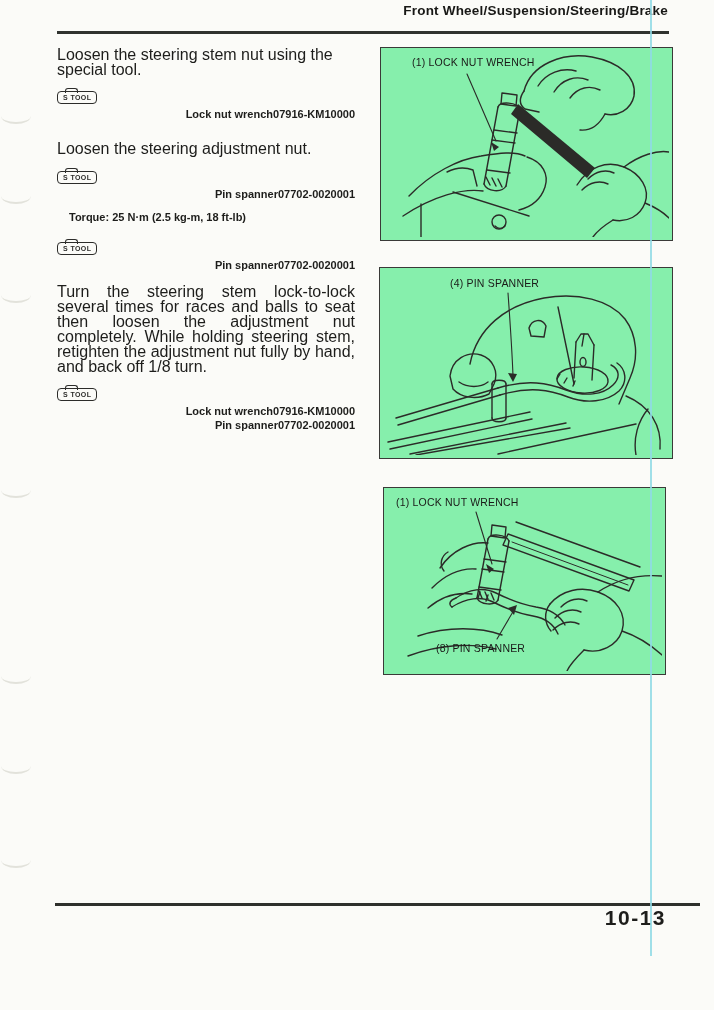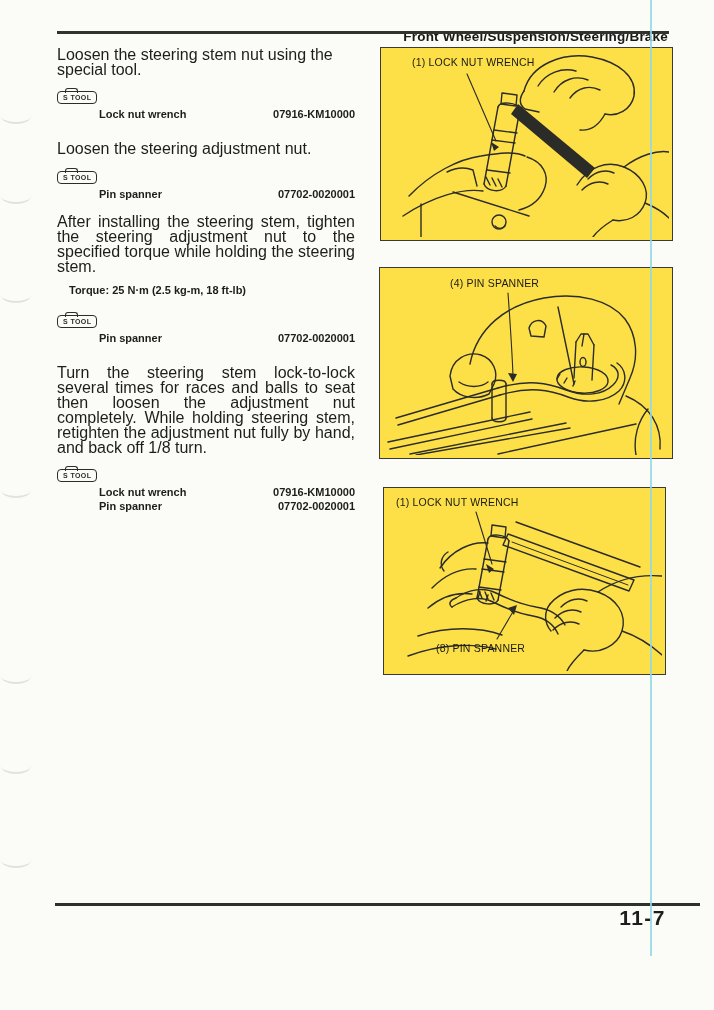--- a/index.html
+++ b/index.html
@@ -3,46 +3,46 @@
 <meta charset="utf-8">
 <style>
   html,body{margin:0;padding:0;background:#e8e8e4;}
   .page{
     position:relative;width:714px;height:1010px;margin:0 auto;
     background:#fbfbf8;overflow:hidden;
     font-family:"Liberation Sans", sans-serif;color:#1d1d1b;
   }
   
   .header-title{
-    position:absolute;top:29px;right:46px;
+    position:absolute;top:3px;right:46px;
     font-size:13.5px;font-weight:bold;letter-spacing:.2px;color:#181816;
   }
   .header-rule{position:absolute;left:57px;top:31px;width:612px;height:3px;background:#30332f;}
   
   .register-line{position:absolute;left:650px;top:0;width:2px;height:956px;background:#8fd9e5;z-index:12;opacity:.85;}
   
   .hole-mark{position:absolute;left:1px;width:30px;height:14px;border-bottom:2px solid #dcdcd4;border-radius:50%;opacity:.8;}
   
   .left-col{position:absolute;left:57px;top:47px;width:298px;}
   .para{margin:0;font-size:16px;line-height:15px;}
   .just{text-align:justify;}
   .torque{margin:12px;font-size:11px;line-height:15px;font-weight:bold;}.mt9{margin-top:9px}.mt10{margin-top:10px}
-  .mt11{margin-top:20px}.mt12{margin-top:20px}.mt13{margin-top:13px}
+  .mt11{margin-top:20px}.mt12{margin-top:12px}.mt13{margin-top:13px}
   .tool-badge{
     display:inline-block;position:relative;margin:4px 0 3px 0;
     border:1.2px solid #2c2c2a;border-radius:4px;padding:1px 5px;
     font-size:7px;font-weight:bold;letter-spacing:.4px;line-height:9px;color:#2c2c2a;
   }
   .tool-badge::before{
     content:"";position:absolute;top:-4px;left:7px;width:11px;height:4px;
     border:1.2px solid #2c2c2a;border-bottom:none;border-radius:3px 3px 0 0;
   }
-  .tool-row{display:flex;justify-content:space-between;font-size:11px;font-weight:bold;line-height:14px;padding-left:42px;}
-  
-  .figure{position:absolute;background:#fde047;border:1.5px solid #3a3a38;}
+  .tool-row{display:flex;justify-content:flex-end;font-size:11px;font-weight:bold;line-height:14px;padding-left:42px;}
+  
+  .figure{position:absolute;background:#86efac;border:1.5px solid #3a3a38;}
   .fig-1{left:380px;top:47px;width:291px;height:192px;}
   .fig-2{left:379px;top:267px;width:292px;height:190px;}
   .fig-3{left:383px;top:487px;width:281px;height:186px;}
   .fig-caption{position:absolute;font-size:10.5px;letter-spacing:.2px;color:#1a1a18;white-space:nowrap;}
   .figure svg{position:absolute;left:0;top:0;}
   
   .bottom-rule{position:absolute;left:55px;top:903px;width:645px;height:2.5px;background:#2e302c;}
   .page-number{position:absolute;top:906px;right:48px;font-size:21px;font-weight:bold;letter-spacing:1.5px;color:#28282        6;}
 </style>
 </head>
@@ -77,21 +77,20 @@
     <p class="para mt11">Loosen the steering adjustment nut.</p>
 
     <div class="mt10">
       <span class="tool-badge">S TOOL</span>
       <div class="tool-row">
         <span>Pin spanner</span>
         <span>07702-0020001</span>
       </div>
     </div>
 
-    <p class="para just mt13">After installing the steering stem, tighten the steering adjustment nut to the specified torque while holding the steering stem.</p>
 
     <p class="torque mt9">Torque: 25 N·m (2.5 kg-m, 18 ft-lb)</p>
 
     <div class="mt10">
       <span class="tool-badge">S TOOL</span>
       <div class="tool-row">
         <span>Pin spanner</span>
         <span>07702-0020001</span>
       </div>
     </div>
@@ -224,15 +223,15 @@
         <path d="M214,104 C232,92 254,86 278,88"></path>
         <path d="M238,143 C256,149 268,158 278,167"></path>
         <path d="M200,162 C193,169 186,176 183,183"></path>
       </g>
     </svg>
     <div class="fig-caption" style="left:12px;top:8px">(1) LOCK NUT WRENCH</div>
     <div class="fig-caption" style="left:52px;top:154px">(8) PIN SPANNER</div>
   </div>
 
   <div class="bottom-rule"></div>
-  <div class="page-number">11-7</div>
+  <div class="page-number">10-13</div>
 
 </div>
 
 </body></html>

